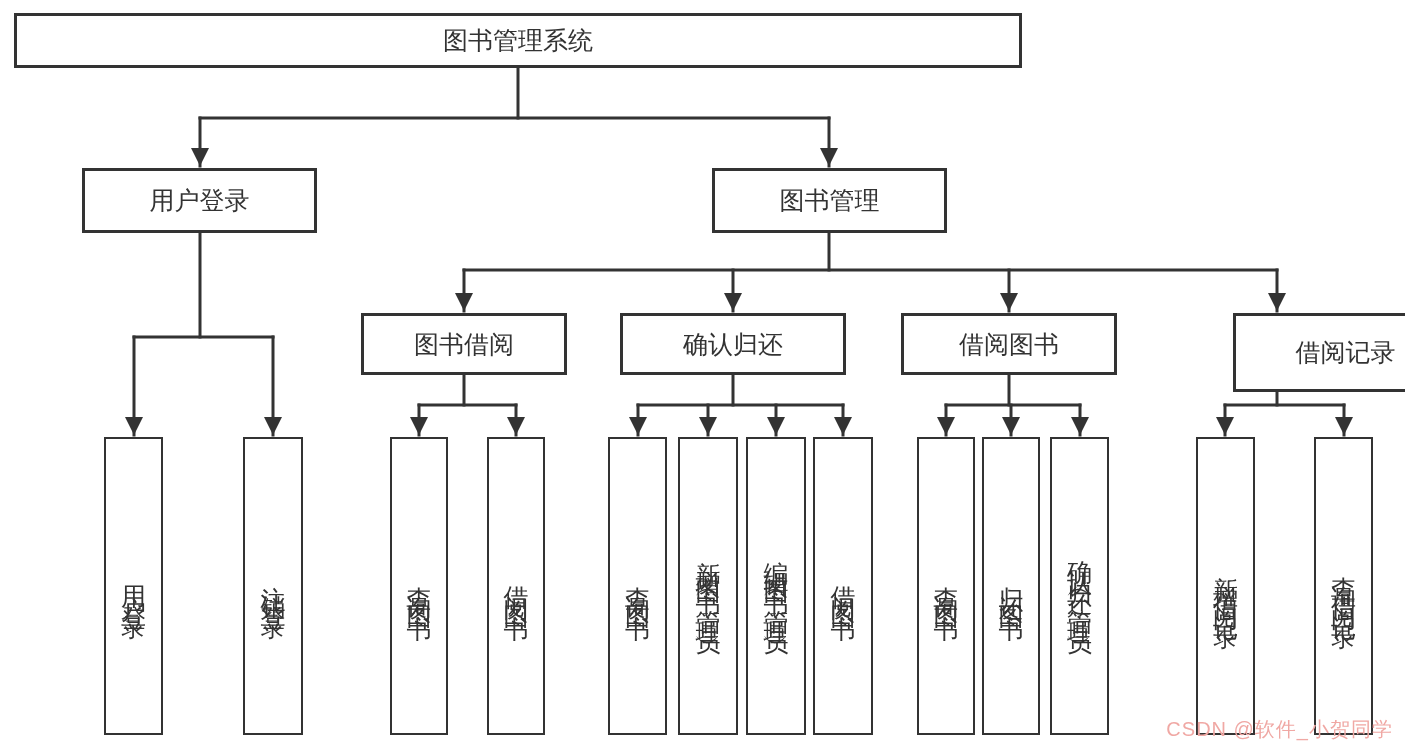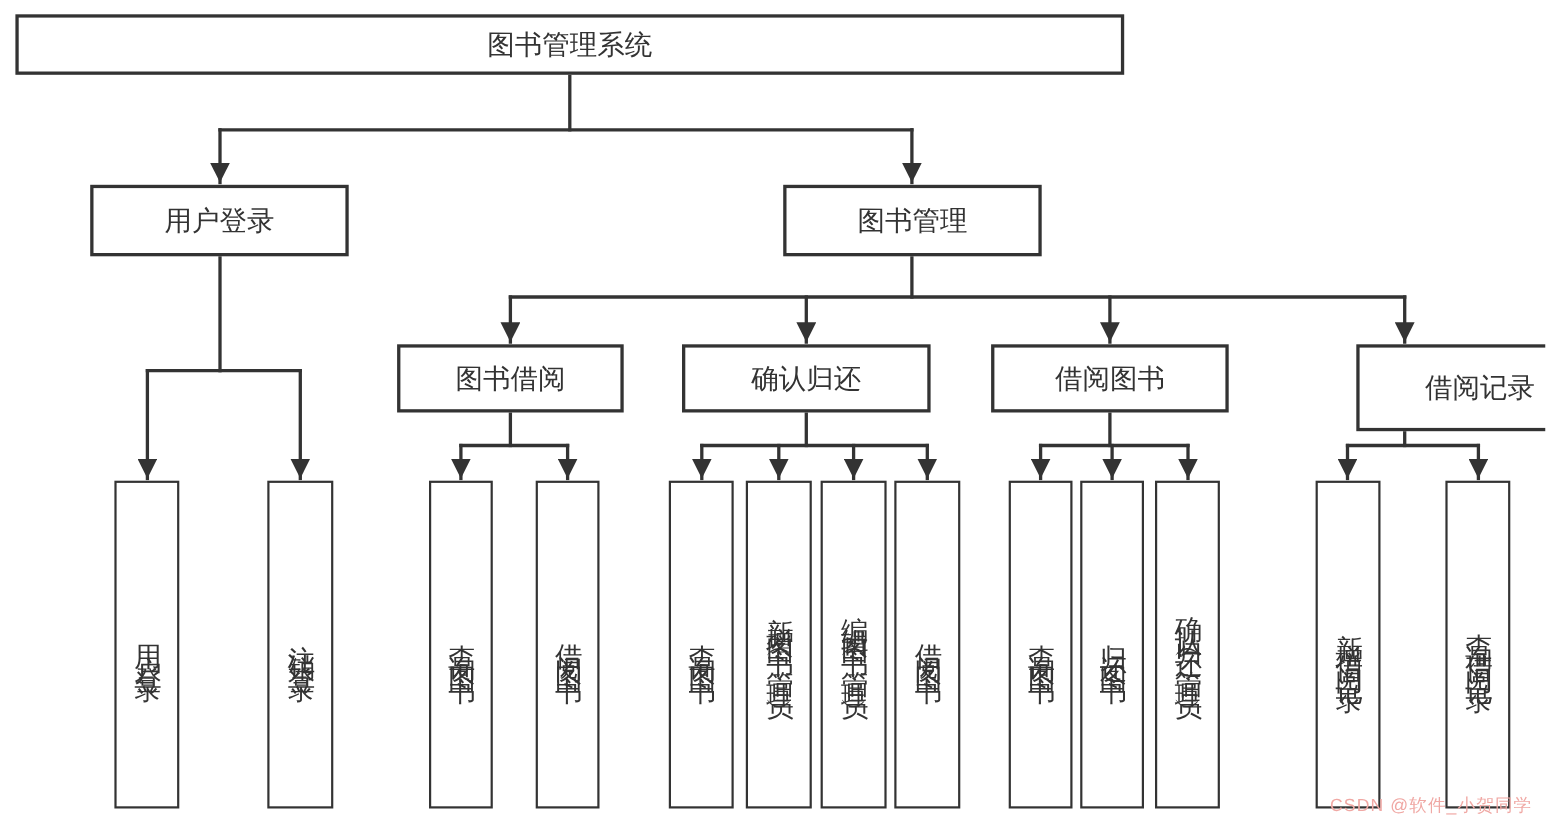--- a/index.html
+++ b/index.html
@@ -53,21 +53,21 @@
   .l-c3 { left:746px;  width:60px; }
   .l-c4 { left:813px;  width:60px; }
   .l-d1 { left:917px;  width:58px; }
   .l-d2 { left:982px;  width:58px; }
   .l-d3 { left:1050px; width:59px; }
   .l-e1 { left:1196px; width:59px; }
   .l-e2 { left:1314px; width:59px; }
   .watermark {
     position:absolute;
     right:12px; bottom:4px;
-    font-size:16px;
+    font-size:20px;
     color:#f0a8a4;
     z-index:5;
     letter-spacing:1px;
     white-space:nowrap;
     text-align:center;
   }
 </style>
 </head>
 <body>
 

